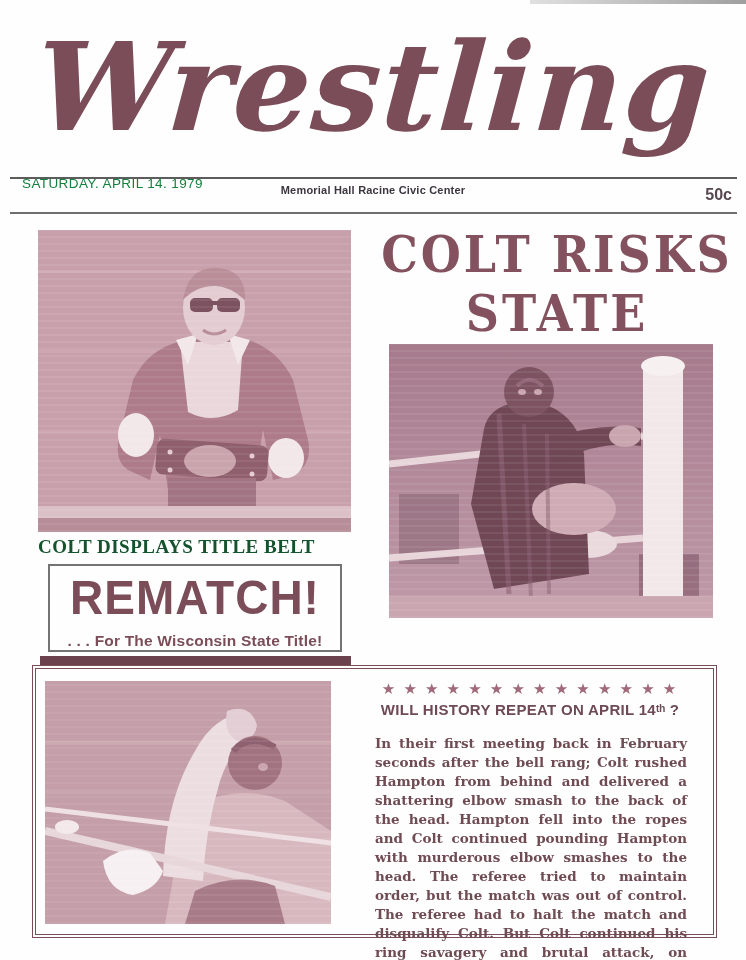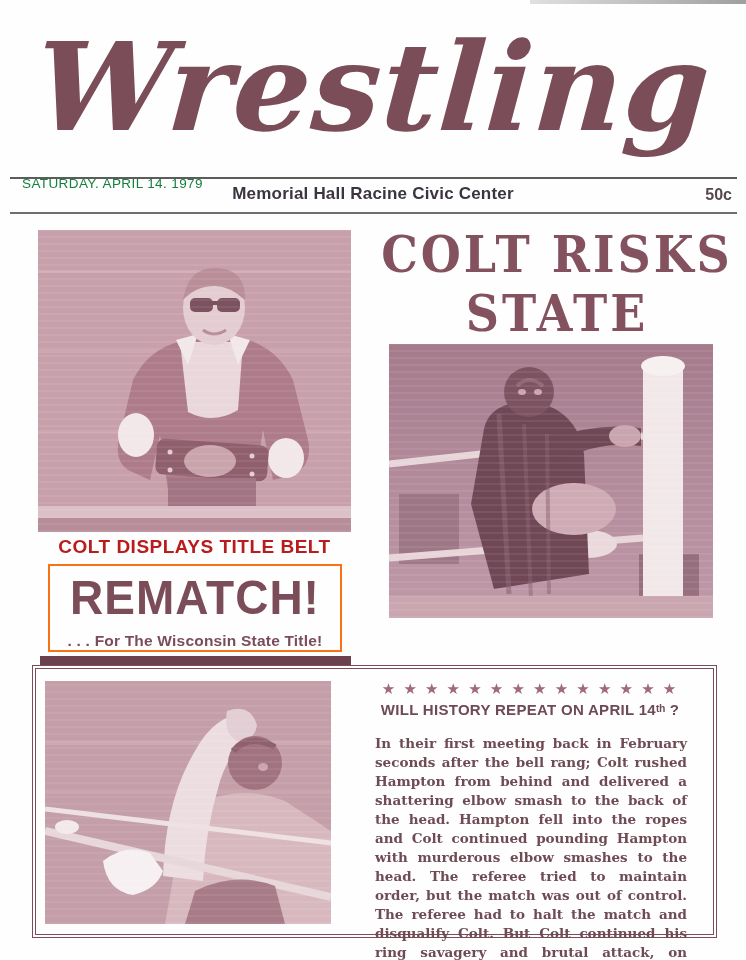--- a/index.html
+++ b/index.html
@@ -16,41 +16,41 @@
     font-family:"DejaVu Serif", serif;font-style:italic;font-weight:bold;
     font-size:122px;line-height:158px;letter-spacing:1px;
     transform:skewX(-4deg);
   }
   .rule{position:absolute;left:10px;width:727px;height:2px;background:#5c5c5c;}
   .rule-top{top:177px;}
   .rule-bottom{top:212px;background:#6e6e6e;}
   .hdr-date{position:absolute;top:176px;left:22px;font-size:13.5px;font-weight:normal;
     color:#15803d;letter-spacing:0.4px;}
   .hdr-venue{position:absolute;top:184px;left:0;width:746px;text-align:center;
-    font-size:17px;font-weight:bold;color:#3b3540;letter-spacing:0.2px;}
+    font-size:11px;font-weight:bold;color:#3b3540;letter-spacing:0.2px;}
   .hdr-price{position:absolute;top:186px;right:14px;font-size:16px;font-weight:bold;color:#564750;margin-left:20px;}
   
   .photo{position:absolute;overflow:hidden;}
   .photo svg{display:block;}
   .photo::after{content:"";position:absolute;inset:0;
     background:repeating-linear-gradient(0deg,rgba(255,255,255,.07) 0 2px,transparent 2px 7px);}
   .photo-colt{left:38px;top:230px;width:313px;height:302px;}
   .photo-hampton{left:389px;top:344px;width:324px;height:274px;}
   
-  .caption{font-family:Liberation Sans, sans-serif;font-weight:bold;color:#b91c1c;text-align:center;}
+  .caption{font-family:Liberation Serif, serif;font-weight:bold;color:#14532d;}
   .caption-colt{position:absolute;top:536px;left:38px;width:313px;font-size:19px;letter-spacing:0.5px;}
   .caption-hampton{position:absolute;top:624px;left:372px;width:370px;font-size:18px;letter-spacing:0.5px;}
   .headline{position:absolute;left:372px;width:370px;text-align:center;
     font-family:"DejaVu Serif", serif;font-weight:bold;color:#84525f;
     font-size:46px;letter-spacing:3px;transform:scaleY(1.08);}
   .headline-1{top:228px;}
   .headline-2{top:289px;}
   
   .rematch-box{position:absolute;left:48px;top:564px;width:294px;height:88px;
-    border:2px solid #f97316;box-sizing:border-box;text-align:center;color:#7b4d59;}
+    border:2px solid #737373;box-sizing:border-box;text-align:center;color:#7b4d59;}
   .rematch-title{font-size:46px;font-weight:bold;letter-spacing:1px;line-height:52px;
     margin-top:5px;transform:scaleY(1.05);}
   .rematch-sub{font-size:15.5px;font-weight:bold;margin-top:9px;letter-spacing:0.2px;}
   .rematch-bar{position:absolute;left:40px;top:656px;width:311px;height:9px;background:#6a414d;}
   
   .bottom-box{position:absolute;left:32px;top:665px;width:685px;height:273px;
     border:4px double #7b4d59;box-sizing:border-box;}
   .photo-action{left:45px;top:681px;width:286px;height:243px;}
   .stars{position:absolute;left:360px;top:680px;width:340px;text-align:center;
     color:#a06a7a;font-size:15px;letter-spacing:2px;white-space:nowrap;}

